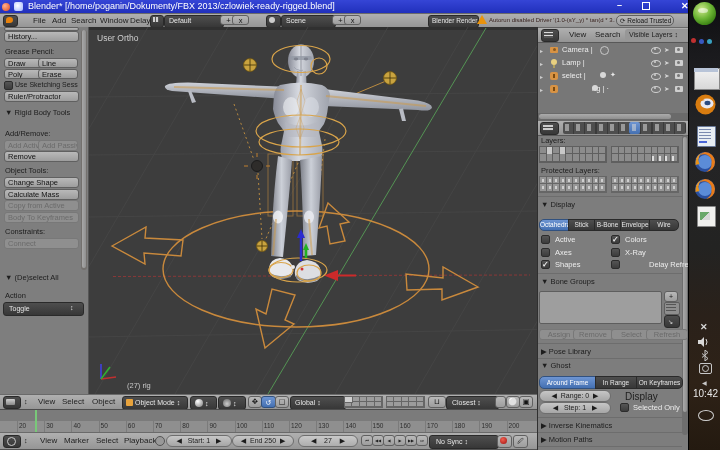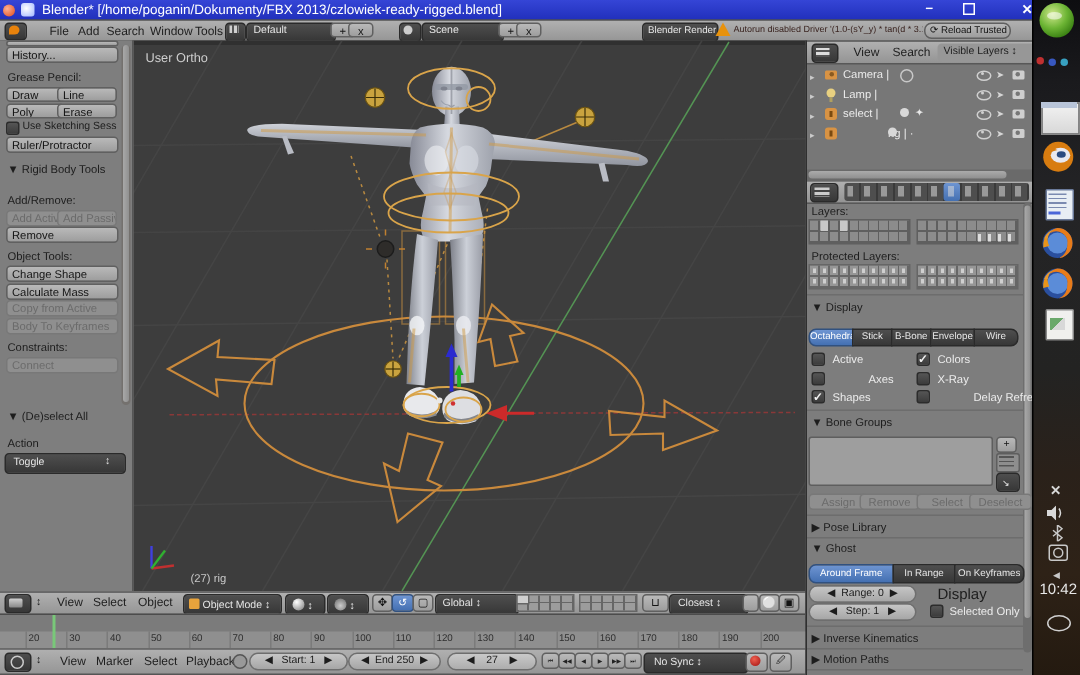--- a/index.html
+++ b/index.html
@@ -30,21 +30,21 @@
 <div class="abs" style="left:642px;top:2px;width:6px;height:6px;border:1px solid #fff;"></div>
 <div class="abs" style="left:681px;top:1px;color:#fff;font-size:9px;font-weight:bold;">✕</div>
 
 <div class="hdr" style="left:0;top:13px;width:688px;height:14px;"></div>
 <div class="dk" style="left:3px;top:15px;width:13px;height:10px;"></div>
 <div class="abs" style="left:6px;top:17px;width:7px;height:6px;border-radius:50% 50% 50% 0;background:#e8820c;"></div>
 <div class="lbl" style="left:33px;top:16px;">File</div>
 <div class="lbl" style="left:52px;top:16px;">Add</div>
 <div class="lbl" style="left:71px;top:16px;">Search</div>
 <div class="lbl" style="left:100px;top:16px;">Window</div>
-<div class="lbl" style="left:130px;top:16px;">Tools</div>
+<div class="lbl" style="left:130px;top:16px;">Delay</div>
 <div class="dk" style="left:150px;top:14.5px;width:12px;height:11px;"></div>
 <div class="abs" style="left:152.5px;top:17px;width:6px;height:5px;background:repeating-linear-gradient(90deg,#cfcfcf 0 2px,#555 2px 3px);"></div>
 <div class="dk" style="left:164px;top:14.5px;width:54px;height:11px;padding-left:4px;">Default</div>
 <div class="btn" style="left:220px;top:15px;width:9px;height:8px;text-align:center;">+</div>
 <div class="btn" style="left:232px;top:15px;width:9px;height:8px;text-align:center;">x</div>
 <div class="dk" style="left:266px;top:14.5px;width:13px;height:11px;"></div>
 <div class="abs" style="left:269px;top:17px;width:6px;height:6px;border-radius:50%;background:#ccc;"></div>
 <div class="dk" style="left:281px;top:14.5px;width:49px;height:11px;padding-left:4px;">Scene</div>
 <div class="btn" style="left:332px;top:15px;width:9px;height:8px;text-align:center;">+</div>
 <div class="btn" style="left:344px;top:15px;width:9px;height:8px;text-align:center;">x</div>
@@ -400,40 +400,40 @@
 <div class="dk" style="left:568px;top:219px;width:25px;height:10px;line-height:10px;border-radius:0;text-align:center;font-size:6.5px;">Stick</div>
 <div class="dk" style="left:594px;top:219px;width:25px;height:10px;line-height:10px;border-radius:0;text-align:center;font-size:6.5px;">B-Bone</div>
 <div class="dk" style="left:620px;top:219px;width:28px;height:10px;line-height:10px;border-radius:0;text-align:center;font-size:6.5px;">Envelope</div>
 <div class="dk" style="left:649px;top:219px;width:28px;height:10px;line-height:10px;border-radius:0 5px 5px 0;text-align:center;font-size:6.5px;">Wire</div>
 <div class="cb" style="left:541px;top:235px;"></div>
 <div class="wlbl" style="left:555px;top:235px;font-size:7.5px;">Active</div>
 <div class="cb" style="left:611px;top:235px;"></div>
 <div class="ck" style="left:612px;top:236px;">✓</div>
 <div class="wlbl" style="left:625px;top:235px;font-size:7.5px;">Colors</div>
 <div class="cb" style="left:541px;top:248px;"></div>
-<div class="wlbl" style="left:579px;top:248px;font-size:7.5px;">Axes</div>
+<div class="wlbl" style="left:555px;top:248px;font-size:7.5px;">Axes</div>
 <div class="cb" style="left:611px;top:248px;"></div>
 <div class="wlbl" style="left:625px;top:248px;font-size:7.5px;">X-Ray</div>
 <div class="cb" style="left:541px;top:260px;"></div>
 <div class="ck" style="left:542px;top:261px;">✓</div>
 <div class="wlbl" style="left:555px;top:260px;font-size:7.5px;">Shapes</div>
 <div class="cb" style="left:611px;top:260px;"></div>
 <div class="wlbl" style="left:649px;top:260px;font-size:7.5px;">Delay Refresh</div>
 <div class="sep" style="left:538px;top:273px;width:144px;"></div>
 <div class="lbl" style="left:541px;top:277px;font-size:7.5px;">▼ Bone Groups</div>
 <div class="abs" style="left:539px;top:291px;width:121px;height:31px;background:#9e9e9e;border:1px solid #5e5e5e;border-radius:2px;"></div>
 <div class="btn" style="left:664px;top:291px;width:12px;height:9px;padding:0;text-align:center;font-size:7px;">+</div>
 <div class="abs" style="left:664px;top:302px;width:14px;height:11px;background:#8e8e8e;border:1px solid #5e5e5e;border-radius:2px;"></div>
 <div class="abs" style="left:666px;top:304px;width:10px;height:7px;background:repeating-linear-gradient(#555 0 1px,transparent 1px 3px);"></div>
 <div class="dk" style="left:664px;top:315px;width:14px;height:11px;"></div>
 <div class="abs" style="left:668px;top:318px;color:#eee;font-size:6px;">↘</div>
 <div class="btnd" style="left:539px;top:329px;width:32px;height:9px;text-align:center;">Assign</div>
 <div class="btnd" style="left:573px;top:329px;width:32px;height:9px;text-align:center;">Remove</div>
 <div class="btnd" style="left:611px;top:329px;width:33px;height:9px;text-align:center;">Select</div>
-<div class="btnd" style="left:646px;top:329px;width:34px;height:9px;text-align:center;">Deselect</div>
+<div class="btnd" style="left:646px;top:329px;width:34px;height:9px;text-align:center;">Refresh</div>
 <div class="sep" style="left:538px;top:343px;width:144px;"></div>
 <div class="lbl" style="left:541px;top:347px;font-size:7.5px;">▶ Pose Library</div>
 <div class="sep" style="left:538px;top:358px;width:144px;"></div>
 <div class="lbl" style="left:541px;top:361px;font-size:7.5px;">▼ Ghost</div>
 <div class="blue" style="left:539px;top:376px;width:55px;height:11px;line-height:11px;border-radius:5px 0 0 5px;font-size:6.5px;">Around Frame</div>
 <div class="dk" style="left:595px;top:376px;width:40px;height:11px;line-height:11px;border-radius:0;text-align:center;font-size:6.5px;">In Range</div>
 <div class="dk" style="left:636px;top:376px;width:45px;height:11px;line-height:11px;border-radius:0 5px 5px 0;text-align:center;font-size:6.5px;">On Keyframes</div>
 <div class="pill" style="left:539px;top:390px;width:70px;height:10px;line-height:10px;">◀&nbsp;&nbsp;Range: 0&nbsp;&nbsp;▶</div>
 <div class="lbl" style="left:625px;top:391px;font-size:10px;">Display</div>
 <div class="pill" style="left:539px;top:401.5px;width:70px;height:10px;line-height:10px;">◀&nbsp;&nbsp;&nbsp;Step: 1&nbsp;&nbsp;&nbsp;▶</div>

